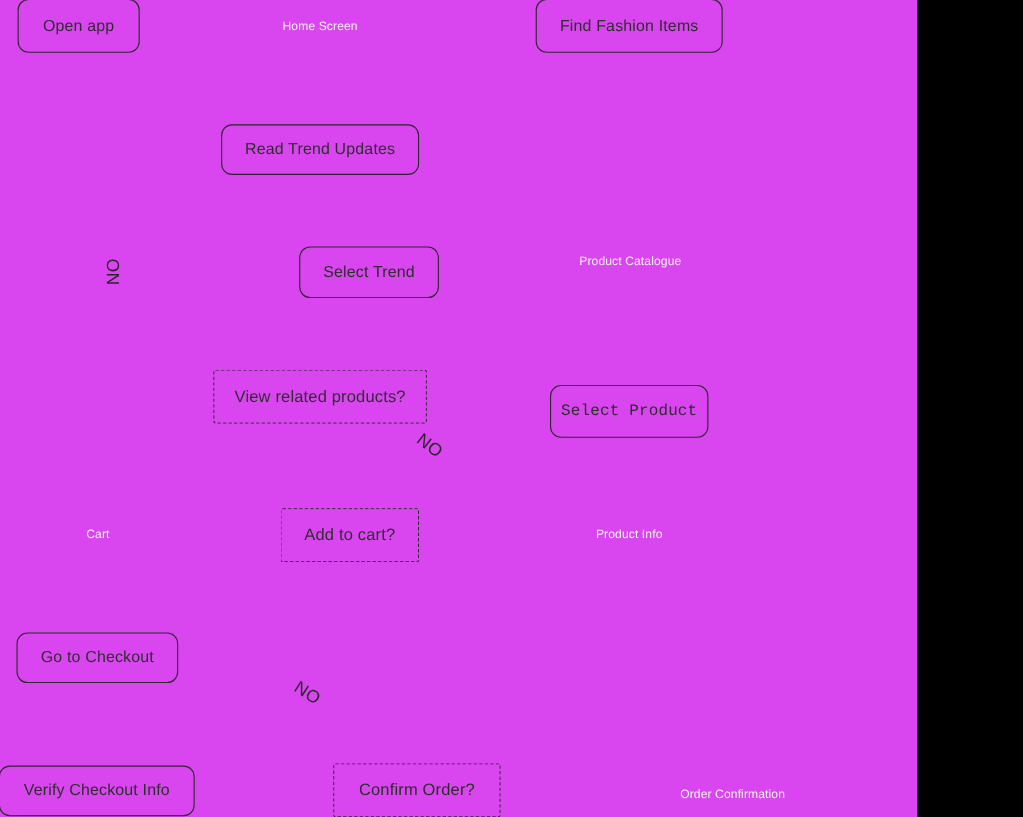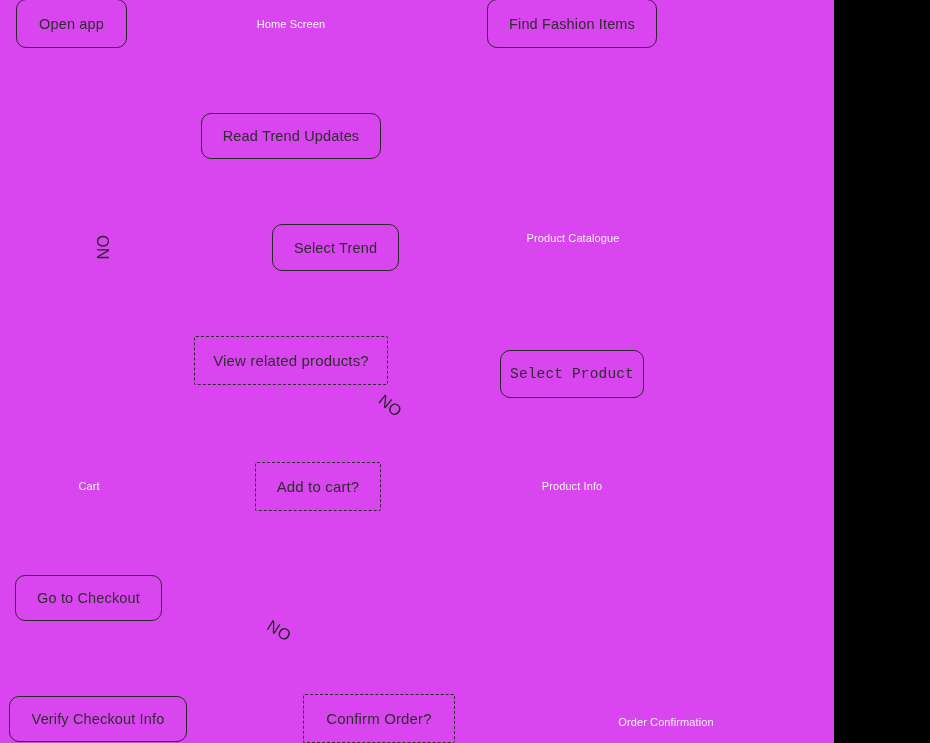--- a/index.html
+++ b/index.html
@@ -96,21 +96,21 @@
   </div>
 
   <div class="node" style="left:500px; top:350px; width:144px; height:48px;font-family:Liberation Mono, monospace;">
     <span>Select Product</span>
   </div>
 
   <div class="node" style="left:15px; top:575px; width:147px; height:46px;">
     <span>Go to Checkout</span>
   </div>
 
-  <div class="node" style="left:-1px; top:696px; width:178px; height:46px;margin-left:10px;">
+  <div class="node" style="left:-1px; top:696px; width:178px; height:46px;">
     <span>Verify Checkout Info</span>
   </div>
 
   <div class="decision" style="left:194px; top:336px; width:194px; height:49px;">
     <span>View related products?</span>
   </div>
 
   <div class="decision" style="left:303px; top:694px; width:152px; height:49px;">
     <span>Confirm Order?</span>
   </div>

